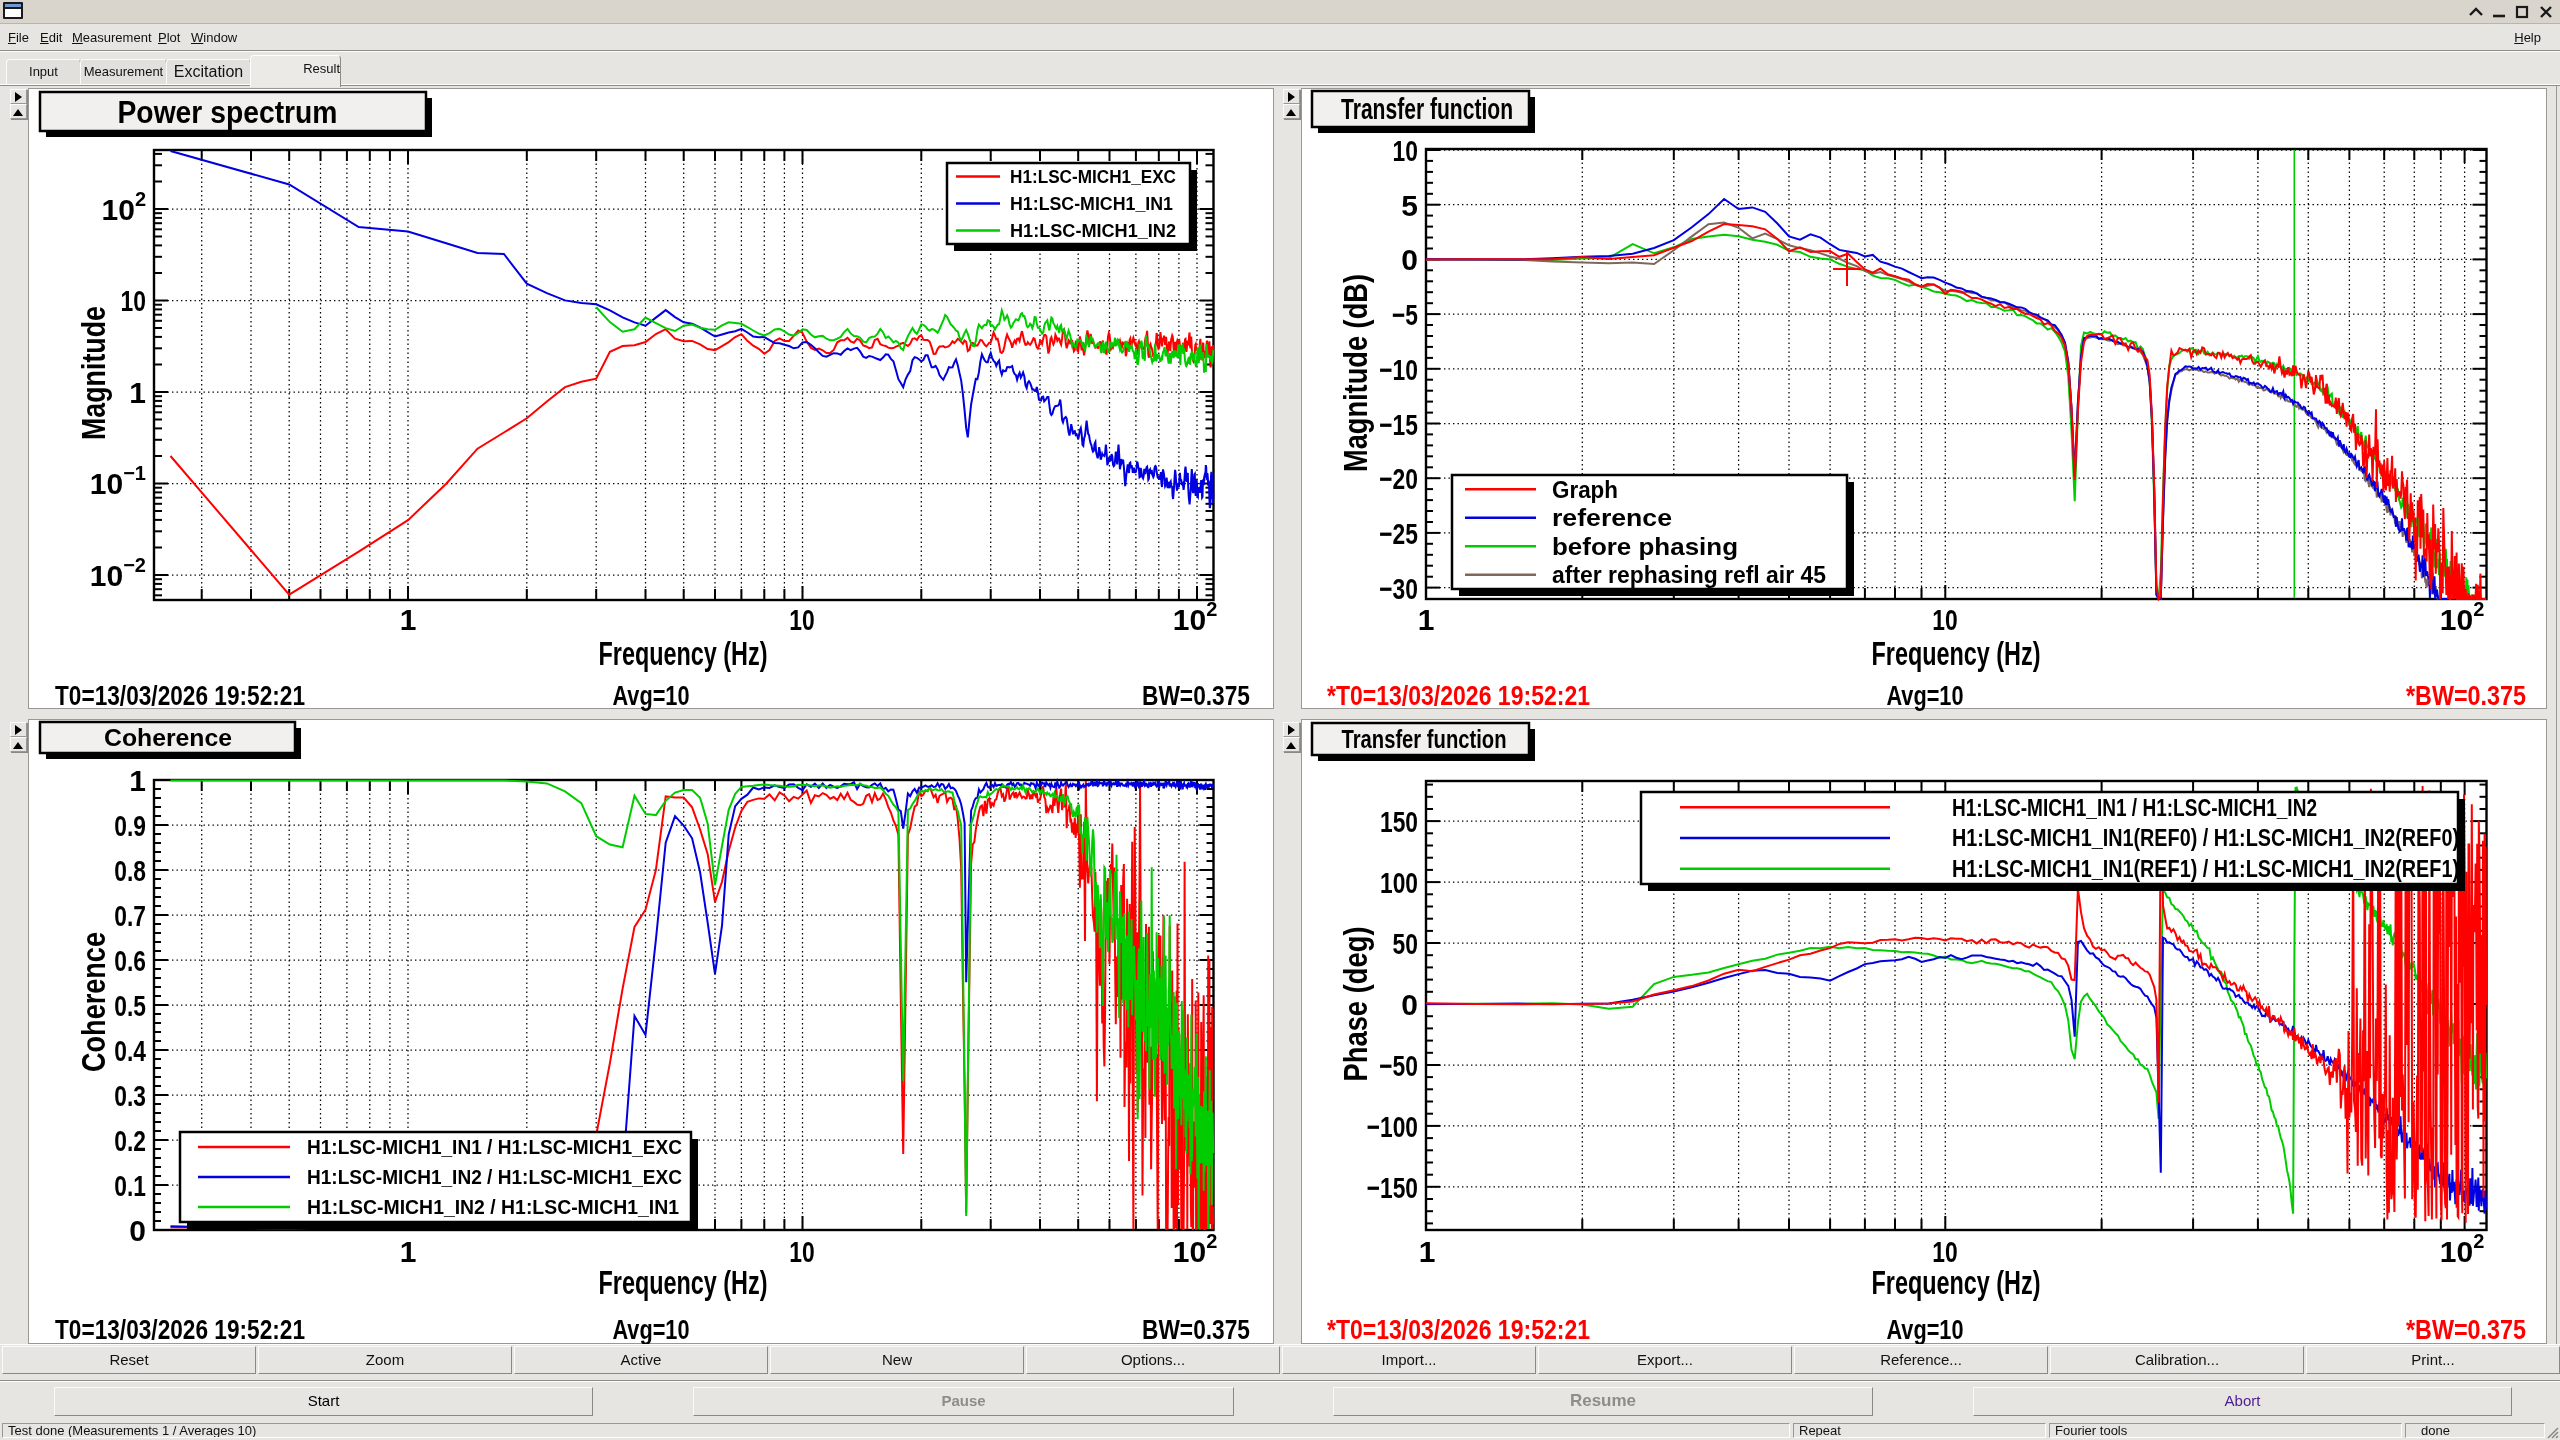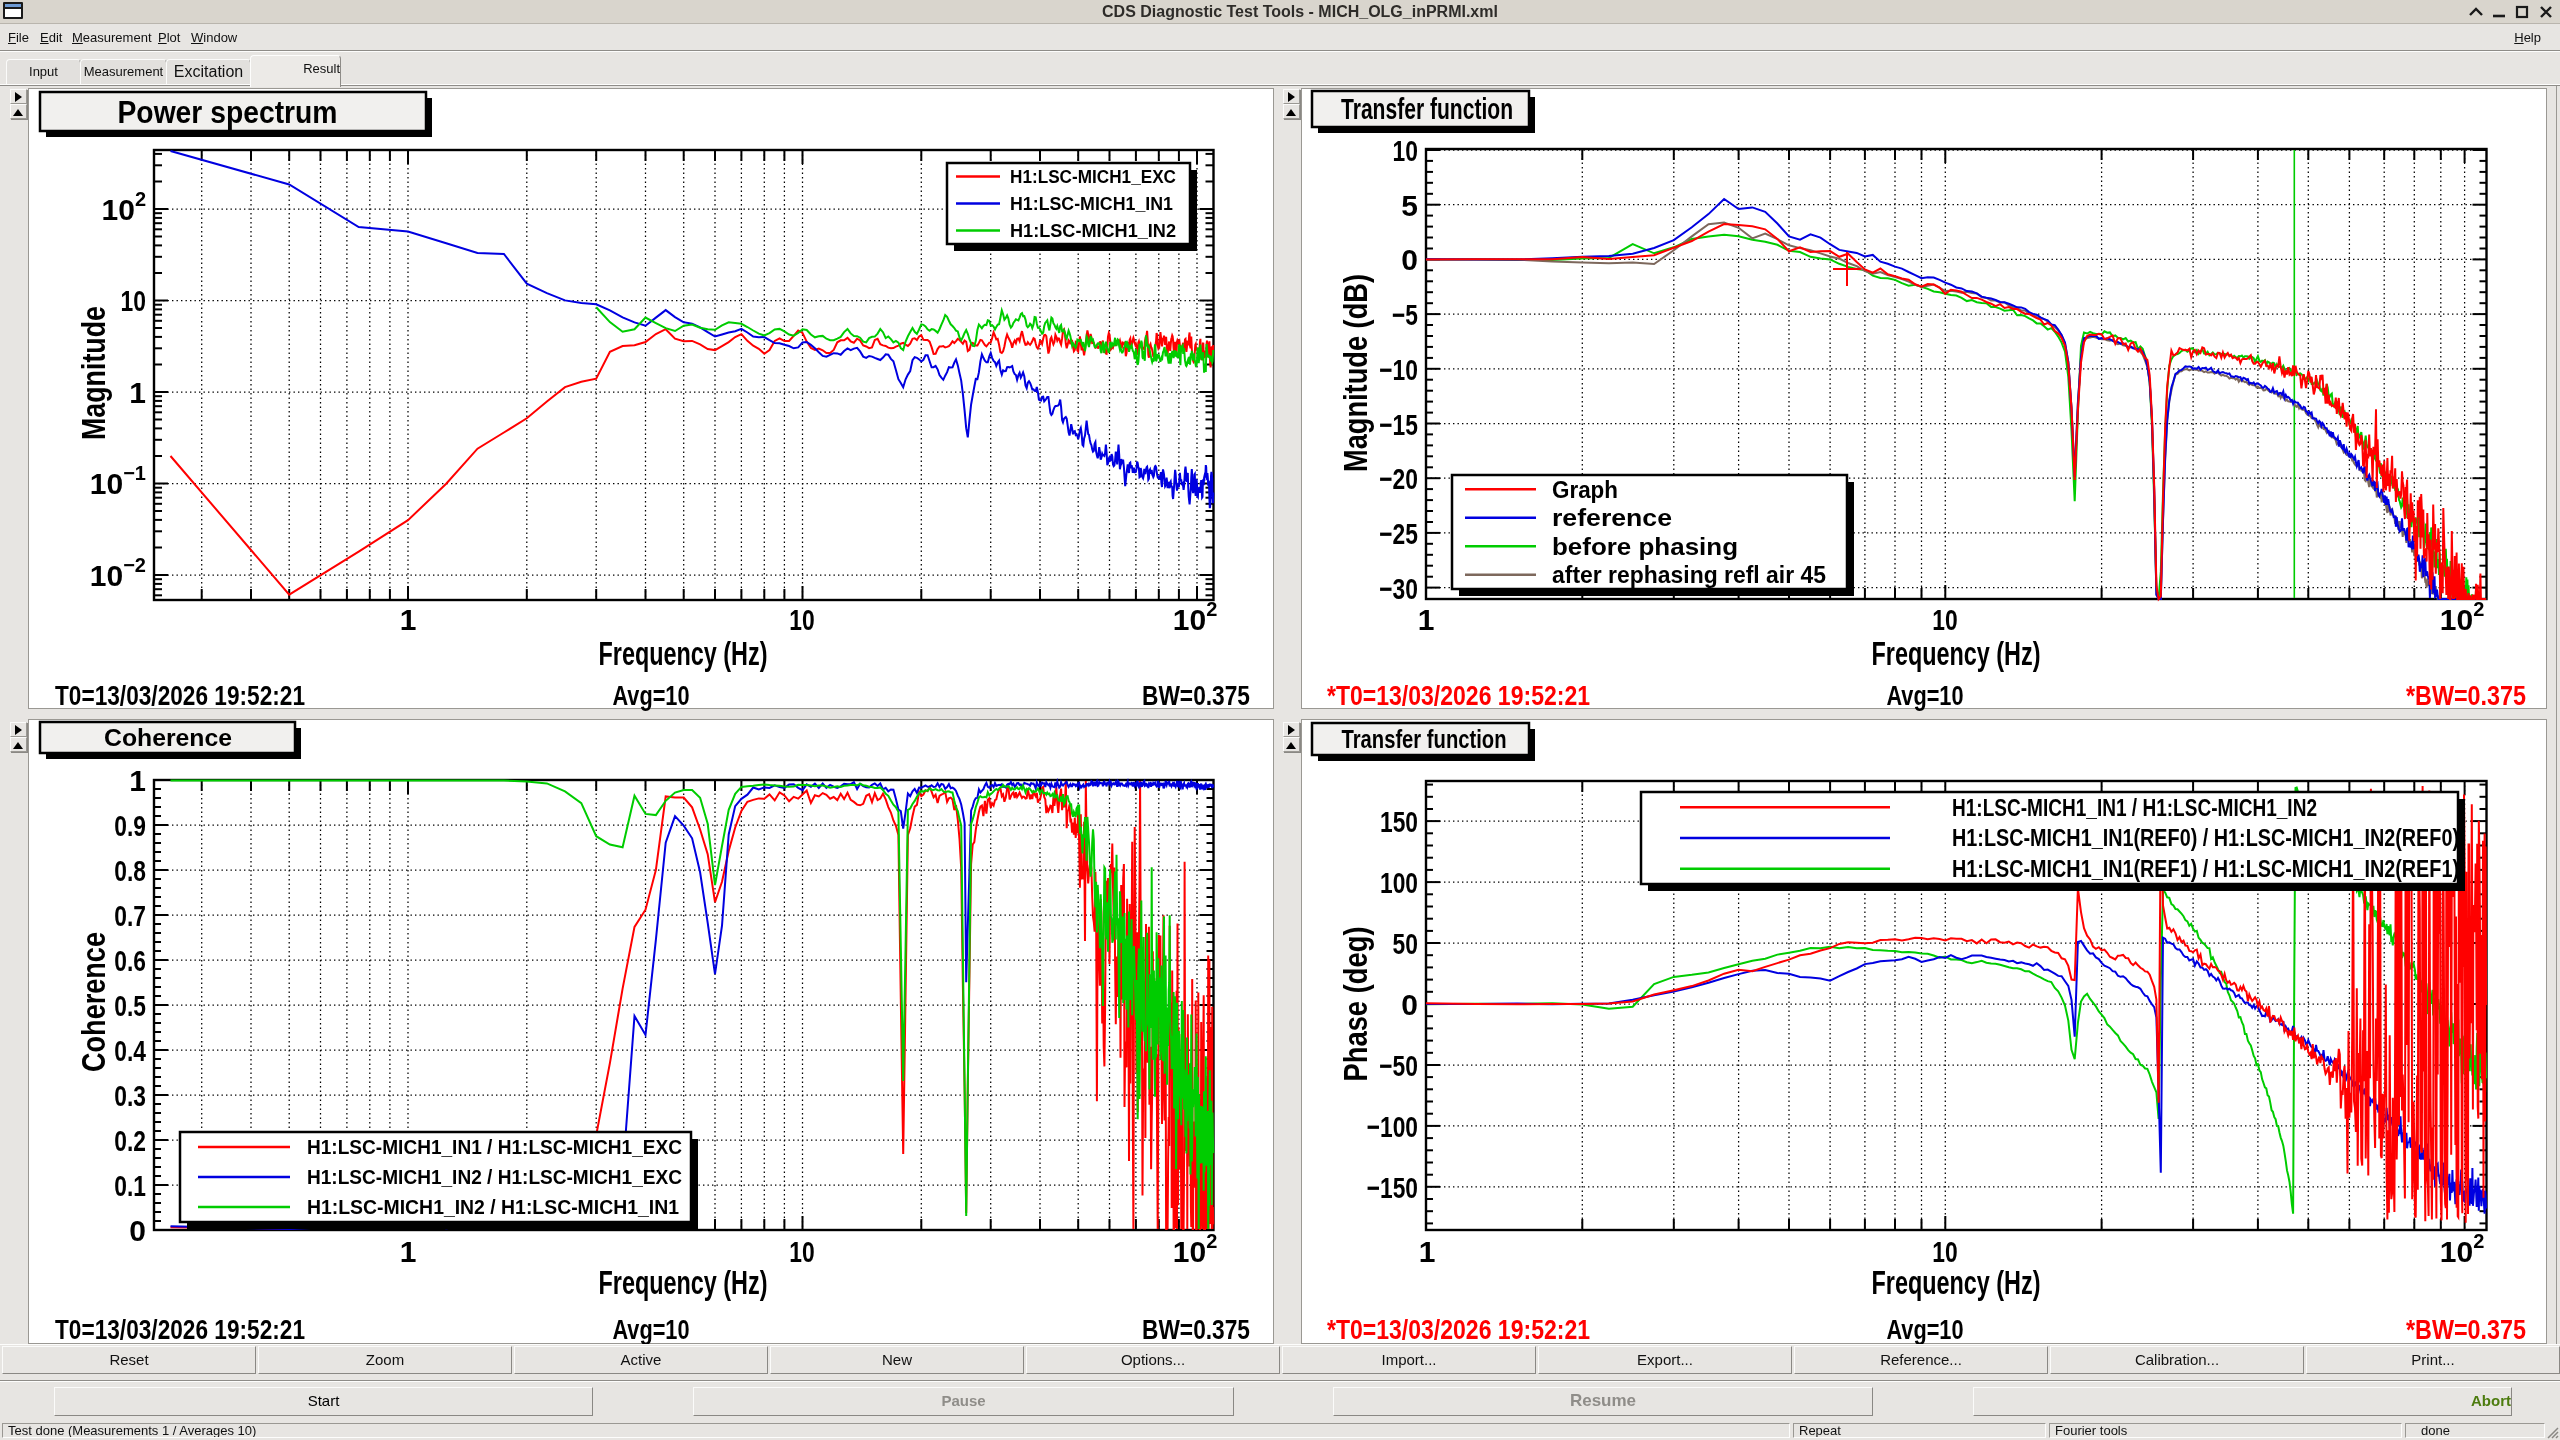--- a/index.html
+++ b/index.html
@@ -3,21 +3,20 @@
 <style>
 * { margin:0; padding:0; }
 html,body { width:2560px; height:1440px; overflow:hidden; }
 body { font-family:"Liberation Sans", sans-serif; background:#e7e5e2; position:relative; }
 </style></head>
 <body>
 <div style="position:absolute;left:0;top:0;width:2560px;height:23px;background:#d9d5cd;border-bottom:1px solid #b9b5ad">
     <div style="position:absolute;left:3px;top:2px;width:16px;height:13px;background:#fff;border:2px solid #1a1a1a;border-radius:1px">
       <div style="position:absolute;left:0;top:0;width:16px;height:3px;background:#6d9ad4;border-bottom:2px solid #1a1a1a"></div>
     </div>
-    <div style="position:absolute;left:40px;top:3px;width:2520px;text-align:center;font-size:16px;font-weight:bold;color:#2e2c29">CDS Diagnostic Test Tools - MICH_OLG_inPRMI.xml</div>
     <svg width="100" height="18" style="position:absolute;left:2462px;top:3px">
       <path d="M8 12 L14 6 L20 12" stroke="#1a1a1a" stroke-width="2.4" fill="none"></path>
       <line x1="31" y1="13" x2="43" y2="13" stroke="#1a1a1a" stroke-width="2.6"></line>
       <rect x="55" y="4" width="10" height="10" fill="none" stroke="#1a1a1a" stroke-width="2.2"></rect>
       <path d="M79 4 L89 14 M89 4 L79 14" stroke="#1a1a1a" stroke-width="2.4"></path>
     </svg>
   </div>
 <div style="position:absolute;left:0;top:24px;width:2560px;height:26px;background:#e7e5e2;font-size:13px;color:#111">
     <span style="position:absolute;left:8px;top:6px"><u>F</u>ile</span>
     <span style="position:absolute;left:40px;top:6px"><u>E</u>dit</span>
@@ -75,21 +74,21 @@
 <div style="position:absolute;left:1538px;top:1346px;width:252px;height:26px;background:#e7e5e2;border:1px solid #8a8884;border-top-color:#fbfbfa;border-left-color:#fbfbfa;text-align:center;font-size:15px;line-height:25px;color:#111">Export...</div>
 <div style="position:absolute;left:1794px;top:1346px;width:252px;height:26px;background:#e7e5e2;border:1px solid #8a8884;border-top-color:#fbfbfa;border-left-color:#fbfbfa;text-align:center;font-size:15px;line-height:25px;color:#111">Reference...</div>
 <div style="position:absolute;left:2050px;top:1346px;width:252px;height:26px;background:#e7e5e2;border:1px solid #8a8884;border-top-color:#fbfbfa;border-left-color:#fbfbfa;text-align:center;font-size:15px;line-height:25px;color:#111">Calibration...</div>
 <div style="position:absolute;left:2306px;top:1346px;width:252px;height:26px;background:#e7e5e2;border:1px solid #8a8884;border-top-color:#fbfbfa;border-left-color:#fbfbfa;text-align:center;font-size:15px;line-height:25px;color:#111">Print...</div>
 <div style="position:absolute;left:0;top:1380px;width:2560px;height:1px;background:#8e8c88"></div>
 <div style="position:absolute;left:0;top:1381px;width:2560px;height:1px;background:#fdfdfc"></div>
 <div style="position:absolute;left:0;top:1382px;width:2560px;height:39px;background:#e7e5e2"></div>
 <div style="position:absolute;left:54px;top:1387px;width:537px;height:27px;background:#e7e5e2;border:1px solid #8a8884;border-top-color:#fbfbfa;border-left-color:#fbfbfa;text-align:center;font-size:15px;font-weight:normal;line-height:26px;color:#000">Start</div>
 <div style="position:absolute;left:693px;top:1387px;width:539px;height:27px;background:#e7e5e2;border:1px solid #8a8884;border-top-color:#fbfbfa;border-left-color:#fbfbfa;text-align:center;font-size:15px;font-weight:bold;line-height:26px;color:#8f8d89">Pause</div>
 <div style="position:absolute;left:1333px;top:1387px;width:538px;height:27px;background:#e7e5e2;border:1px solid #8a8884;border-top-color:#fbfbfa;border-left-color:#fbfbfa;text-align:center;font-size:17px;font-weight:bold;line-height:26px;color:#8f8d89">Resume</div>
-<div style="position:absolute;left:1973px;top:1387px;width:537px;height:27px;background:#e7e5e2;border:1px solid #8a8884;border-top-color:#fbfbfa;border-left-color:#fbfbfa;text-align:right;font-size:15px;font-weight:bold;line-height:26px;color:#4d7c0f">Abort</div>
+<div style="position:absolute;left:1973px;top:1387px;width:537px;height:27px;background:#e7e5e2;border:1px solid #8a8884;border-top-color:#fbfbfa;border-left-color:#fbfbfa;text-align:center;font-size:15px;font-weight:normal;line-height:26px;color:#4c1d95">Abort</div>
 <div style="position:absolute;left:0;top:1421px;width:2560px;height:19px;background:#e7e5e2"></div>
 <div style="position:absolute;left:2px;top:1423px;width:1788px;height:15px;background:#e7e5e2;border:1px solid #9a9893;border-bottom-color:#fdfdfc;border-right-color:#fdfdfc;font-size:13px;line-height:14px;color:#111;padding-left:5px;box-sizing:border-box;overflow:hidden">Test done (Measurements 1 / Averages 10)</div>
 <div style="position:absolute;left:1793px;top:1423px;width:253px;height:15px;background:#e7e5e2;border:1px solid #9a9893;border-bottom-color:#fdfdfc;border-right-color:#fdfdfc;font-size:13px;line-height:14px;color:#111;padding-left:5px;box-sizing:border-box;overflow:hidden">Repeat</div>
 <div style="position:absolute;left:2049px;top:1423px;width:353px;height:15px;background:#e7e5e2;border:1px solid #9a9893;border-bottom-color:#fdfdfc;border-right-color:#fdfdfc;font-size:13px;line-height:14px;color:#111;padding-left:5px;box-sizing:border-box;overflow:hidden">Fourier tools</div>
 <div style="position:absolute;left:2405px;top:1423px;width:140px;height:15px;background:#e7e5e2;border:1px solid #9a9893;border-bottom-color:#fdfdfc;border-right-color:#fdfdfc;font-size:13px;line-height:14px;color:#111;padding-left:15px;box-sizing:border-box;overflow:hidden">done</div>
 <svg width="14" height="14" style="position:absolute;left:2546px;top:1426px">
     <path d="M2 12 L12 2 M6 12 L12 6 M10 12 L12 10" stroke="#8a8884" stroke-width="1.5"></path>
   </svg>
 <svg width="2560" height="1258" viewBox="0 86 2560 1258" style="position:absolute;left:0;top:86px" font-family="Liberation Sans, sans-serif" fill="#000">
     <g>

